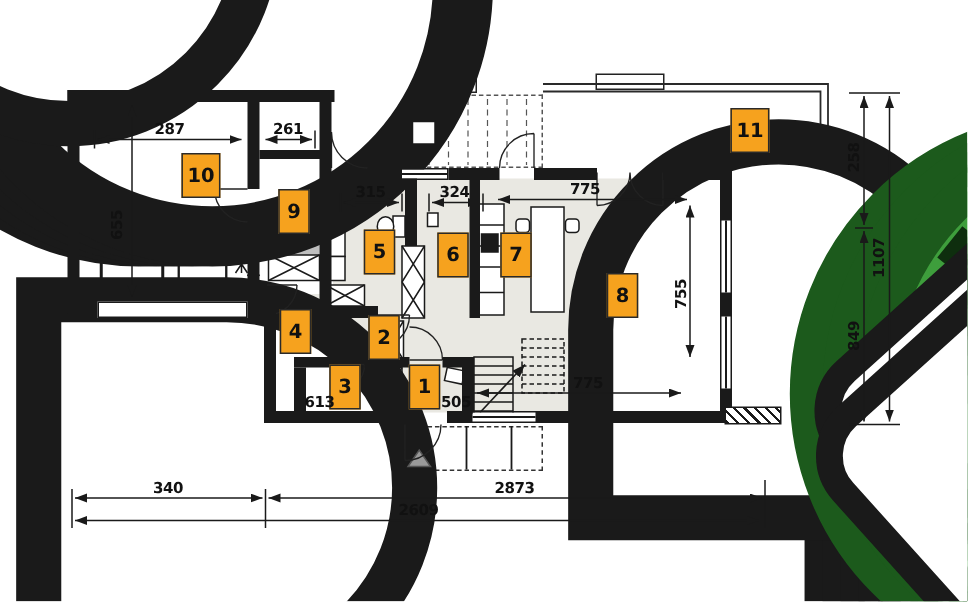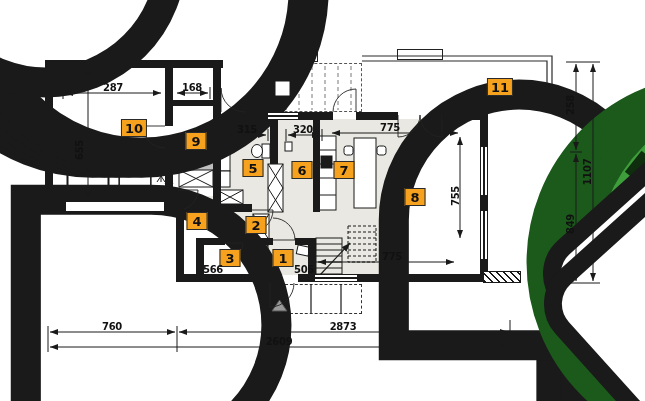--- a/index.html
+++ b/index.html
@@ -8,21 +8,21 @@
   .abs{position:absolute;}
   .wall{position:absolute;background:#1a1a1a;}
   .floor{position:absolute;background:#e9e8e2;}
   .svc{position:absolute;background:#bfbfbf;}
   .win{position:absolute;background:#fff;border:1px solid #1a1a1a;box-sizing:border-box;}
   .win-h{background:linear-gradient(#fff 0 38%,#1a1a1a 38% 62%,#fff 62% 100%);}
   .win-v{background:linear-gradient(to right,#fff 0 38%,#1a1a1a 38% 62%,#fff 62% 100%);}
   .thin{position:absolute;background:#fff;border:1px solid #222;box-sizing:border-box;}
   .badge{position:absolute;background:#f6a21e;border:1.5px solid #2a2a2a;color:#111;
          font-weight:bold;font-size:13px;line-height:1;display:flex;align-items:center;
-         justify-content:center;transform:translate(-50%,-50%);height:18px;min-width:21px;
+         justify-content:center;transform:translate(-50%,-50%);height:30px;min-width:21px;
          padding:0 3px;box-sizing:border-box;}
   .dim{position:absolute;color:#111;font-size:10px;font-weight:bold;letter-spacing:-0.3px;
        transform:translate(-50%,-50%);white-space:nowrap;}
   .dim.rot{transform:translate(-50%,-50%) rotate(-90deg);}
   .pergola{position:absolute;border:1px dashed #555;box-sizing:border-box;}
   .porch{position:absolute;border:1.5px dashed #333;box-sizing:border-box;}
   .hatch{position:absolute;background:repeating-linear-gradient(45deg,#1a1a1a 0 1.5px,#fff 1.5px 5px);
          border:1px solid #1a1a1a;box-sizing:border-box;}
 </style>
 </head>
@@ -298,33 +298,33 @@
 
   <div class="badge" style="left:283px;top:258px">1</div>
   <div class="badge" style="left:256px;top:225px">2</div>
   <div class="badge" style="left:230px;top:258px">3</div>
   <div class="badge" style="left:197px;top:221px">4</div>
   <div class="badge" style="left:253px;top:168px">5</div>
   <div class="badge" style="left:302px;top:170px">6</div>
   <div class="badge" style="left:344px;top:170px">7</div>
   <div class="badge" style="left:415px;top:197px">8</div>
   <div class="badge" style="left:196px;top:141px">9</div>
-  <div class="badge" style="left:134px;top:128px">10</div>
+  <div class="badge" style="left:134px;top:117px">10</div>
   <div class="badge" style="left:500px;top:87px">11</div>
 
   <div class="dim" style="left:113px;top:87px">287</div>
-  <div class="dim" style="left:192px;top:87px">168</div>
+  <div class="dim" style="left:192px;top:87px">261</div>
   <div class="dim rot" style="left:79px;top:150px">655</div>
   <div class="dim" style="left:247px;top:129px">315</div>
-  <div class="dim" style="left:303px;top:129px">320</div>
+  <div class="dim" style="left:303px;top:129px">324</div>
   <div class="dim" style="left:390px;top:127px">775</div>
   <div class="dim rot" style="left:455px;top:196px">755</div>
   <div class="dim" style="left:392px;top:256px">775</div>
-  <div class="dim" style="left:213px;top:269px">566</div>
+  <div class="dim" style="left:213px;top:269px">613</div>
   <div class="dim" style="left:304px;top:269px">505</div>
-  <div class="dim" style="left:112px;top:326px">760</div>
+  <div class="dim" style="left:112px;top:326px">340</div>
   <div class="dim" style="left:343px;top:326px">2873</div>
   <div class="dim" style="left:279px;top:341px">2609</div>
   <div class="dim rot" style="left:570px;top:105px">258</div>
   <div class="dim rot" style="left:570px;top:224px">849</div>
   <div class="dim rot" style="left:587px;top:172px">1107</div>
 
 </div>
 
 </body></html>

